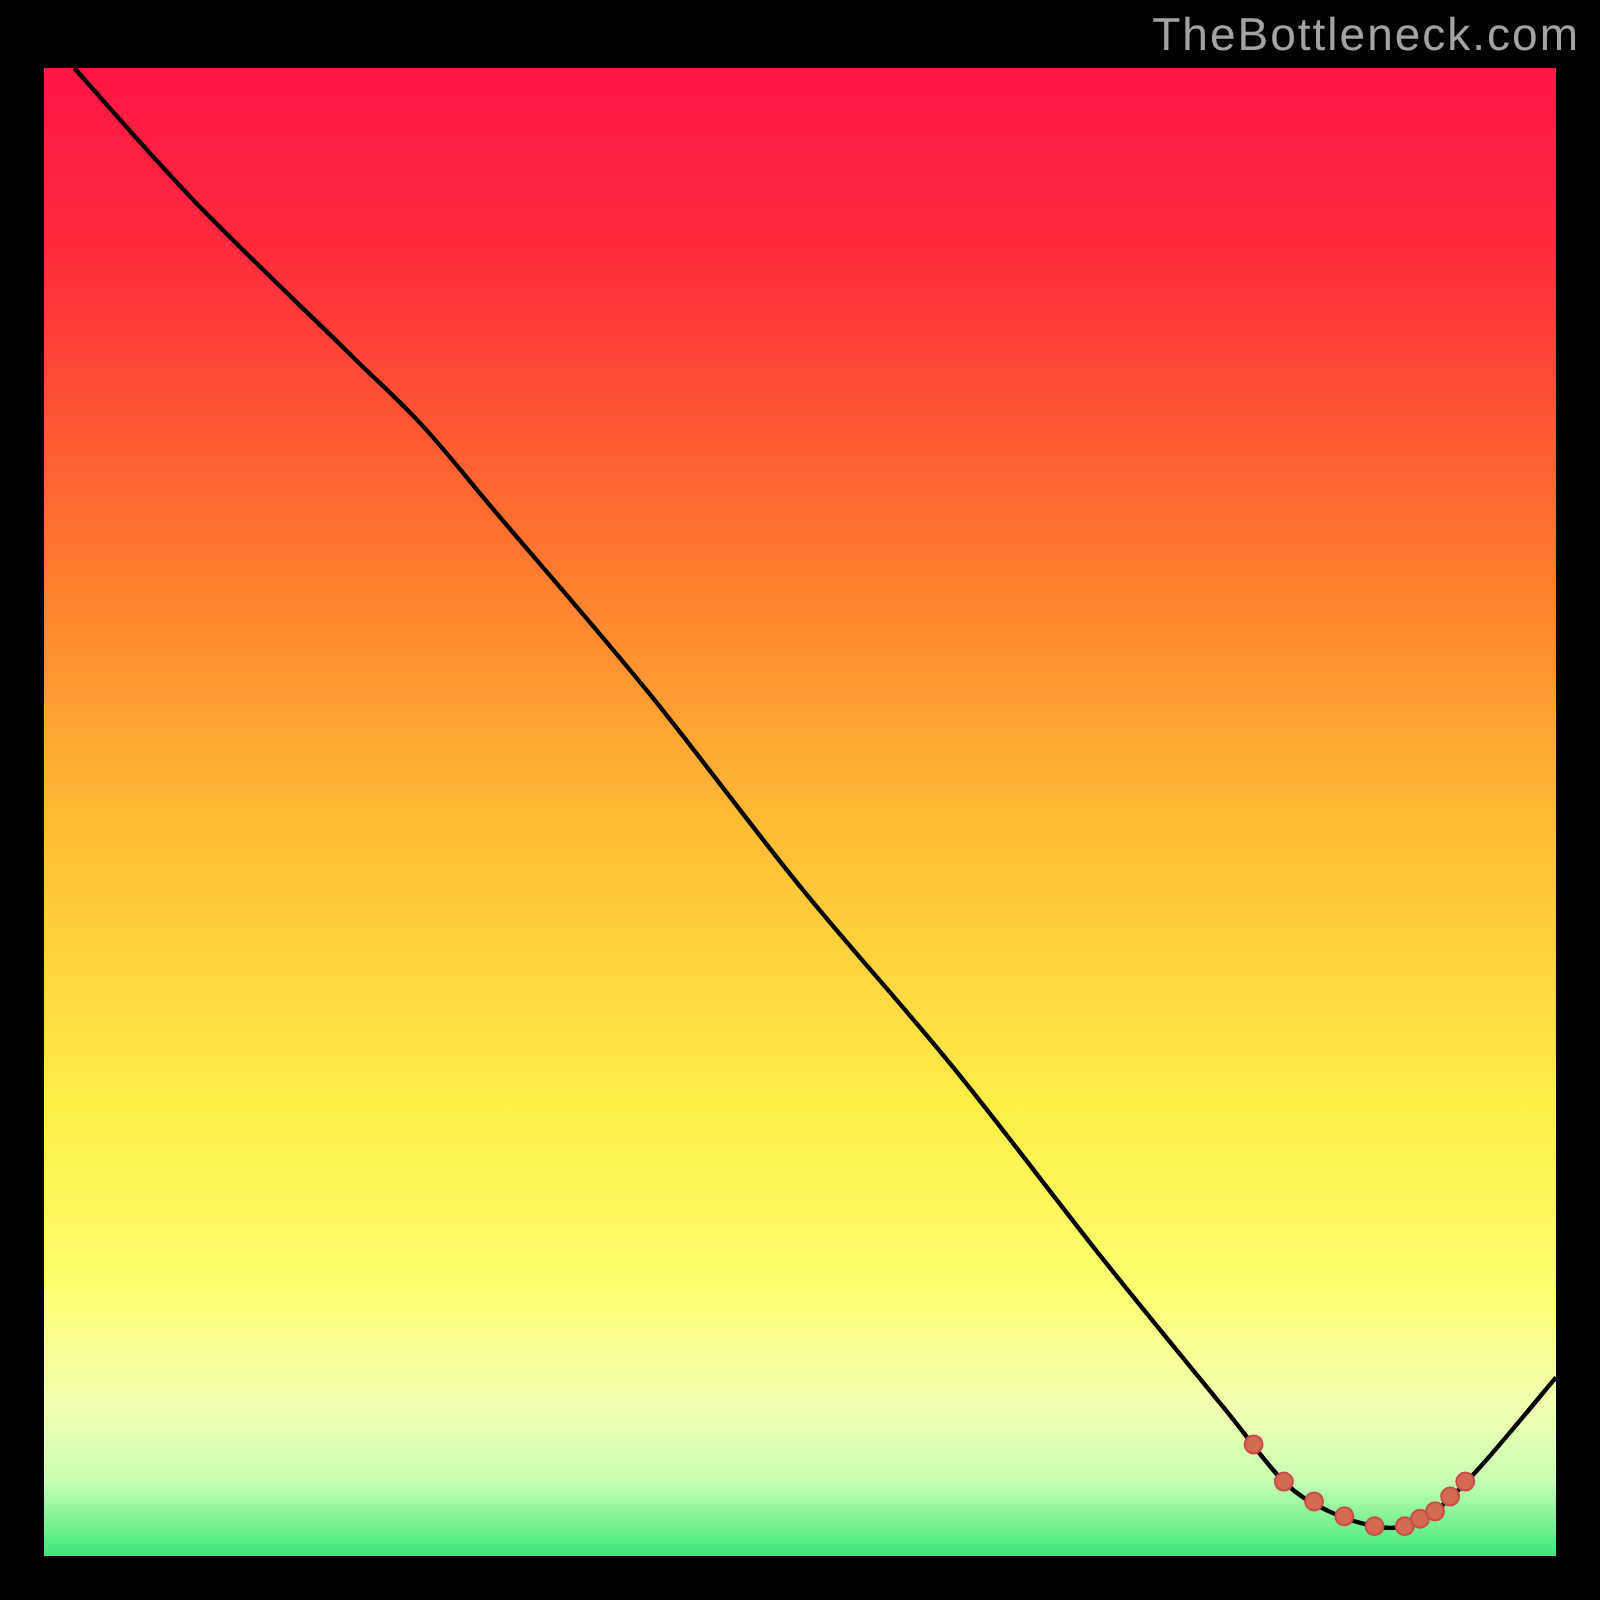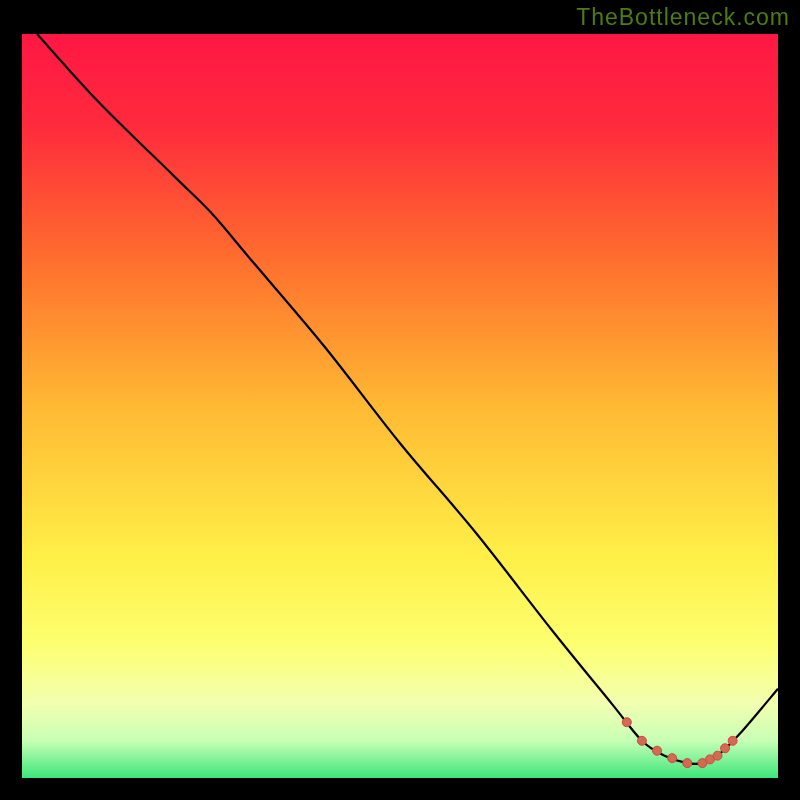--- a/index.html
+++ b/index.html
@@ -8,21 +8,21 @@
     width: 800px;
     height: 800px;
     overflow: hidden;
     background: #000000;
     font-family: Arial, Helvetica, sans-serif;
   }
   .attribution {
     position: absolute;
     top: 4px;
     right: 10px;
-    color: #4d7c0f;
+    color: #a3a3a3;
     font-size: 23px;
     font-weight: 500;
     letter-spacing: 1px;
   }
   svg {
     display: block;
   }
 </style>
 </head>
 <body>

